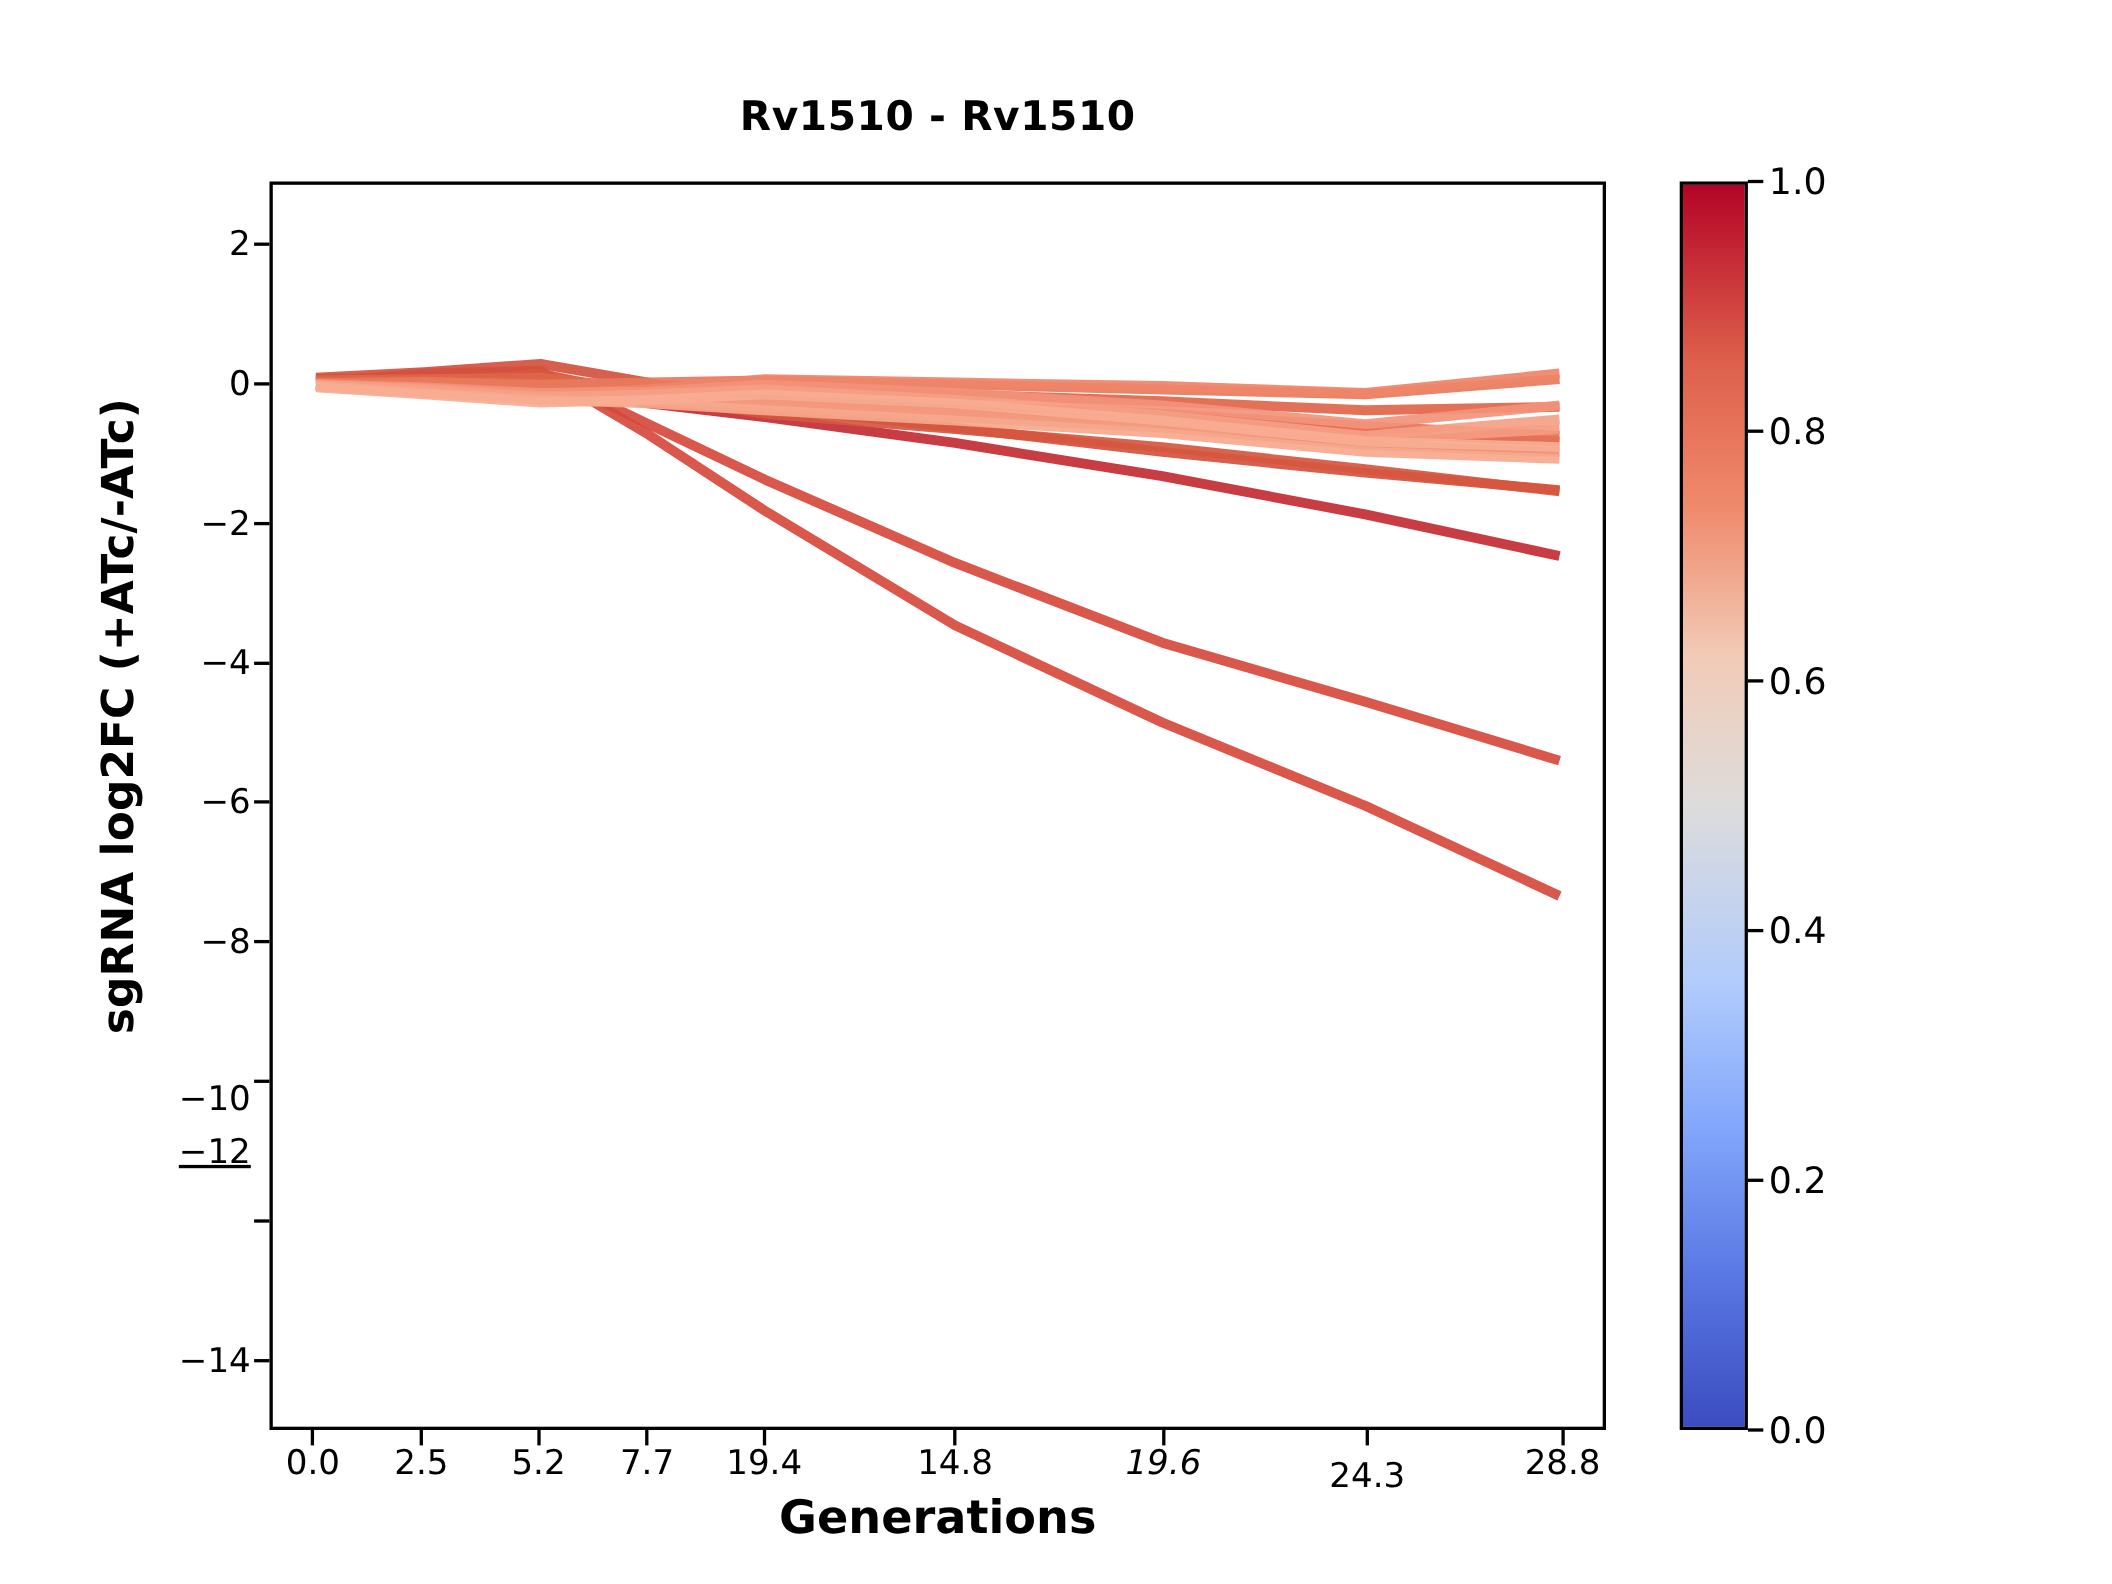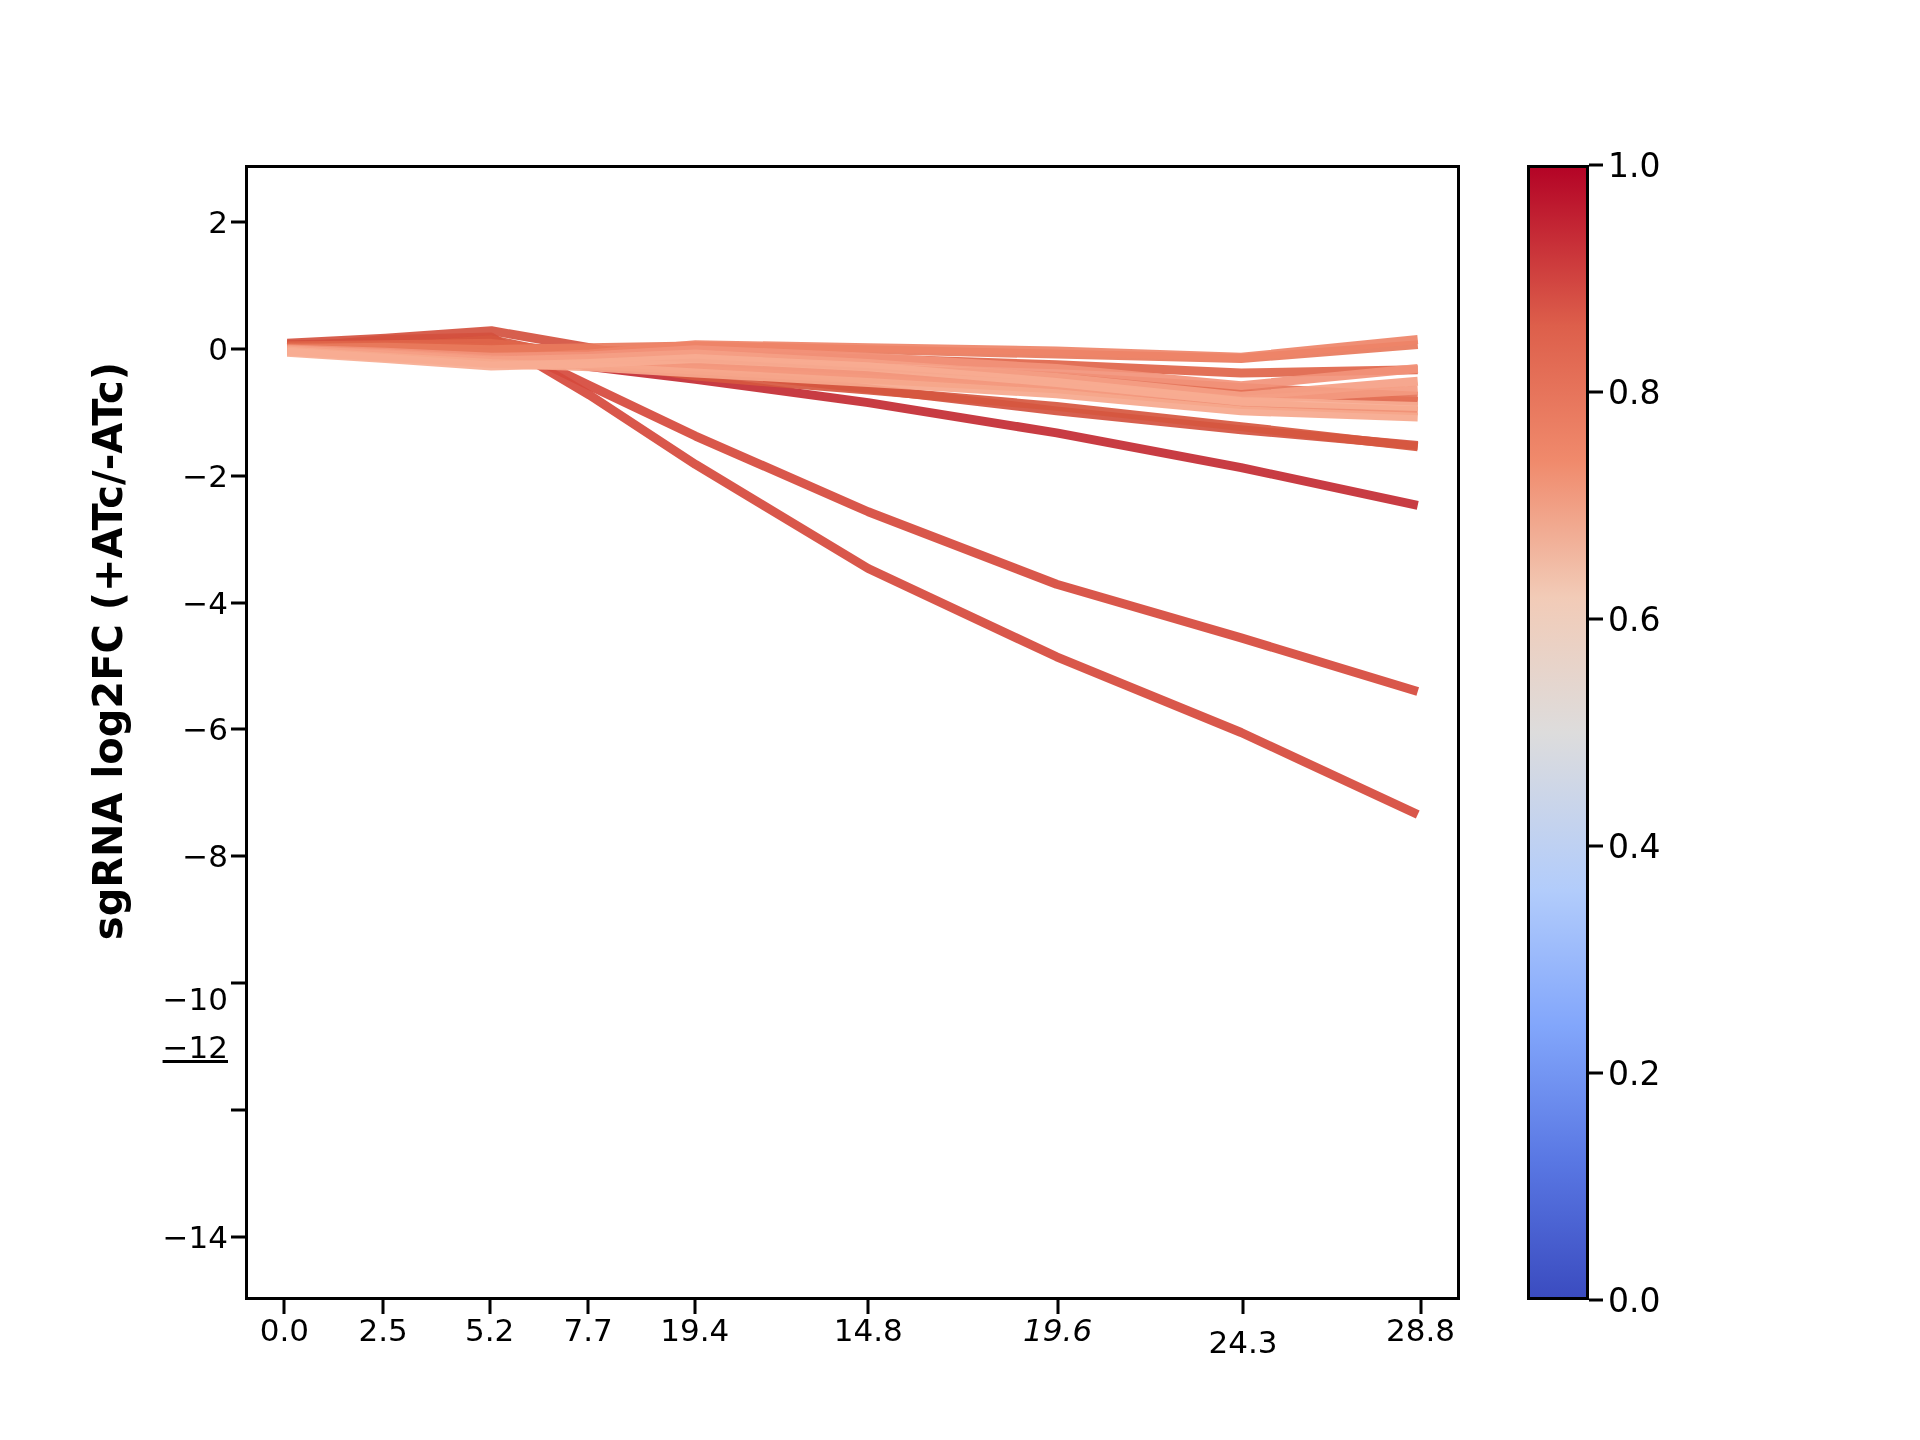--- a/index.html
+++ b/index.html
@@ -96,20 +96,21 @@
     position:absolute;left:1589px;width:14px;height:3px;background:#000;
     transform:translateY(-50%);
   }
 </style>
 </head>
 <body>
 
 <div id="root">
   <div class="figure">
 
+    <div class="chart-title">Rv1510 - Rv1510</div>
 
     <div class="axes">
       <svg class="plot-svg" id="plot-svg" viewBox="0 0 1215 1135" preserveAspectRatio="none">
           <polyline points="39.45,177.54 138.07,176.27 244.58,178.81 343.20,199.73 449.71,212.42 623.28,235.88 812.63,266.31 998.04,301.19 1175.55,339.23" fill="none" stroke="#c32b33" stroke-width="9" stroke-linejoin="round" stroke-linecap="butt" opacity="0.92"></polyline>
           <polyline points="39.45,178.81 138.07,174.37 244.58,171.20 343.20,218.76 449.71,269.48 623.28,345.57 812.63,418.49 998.04,472.39 1175.55,526.28" fill="none" stroke="#d6493c" stroke-width="9" stroke-linejoin="round" stroke-linecap="butt" opacity="0.92"></polyline>
           <polyline points="39.45,180.71 138.07,172.47 244.58,169.93 343.20,228.27 449.71,298.02 623.28,402.64 812.63,491.41 998.04,567.50 1175.55,649.93" fill="none" stroke="#d6493c" stroke-width="9" stroke-linejoin="round" stroke-linecap="butt" opacity="0.92"></polyline>
           <polyline points="39.45,176.27 138.07,171.20 244.58,163.59 343.20,180.71 449.71,202.91 623.28,221.93 812.63,244.12 998.04,263.14 1175.55,278.99" fill="none" stroke="#d4513f" stroke-width="9" stroke-linejoin="round" stroke-linecap="butt" opacity="0.92"></polyline>
           <polyline points="39.45,177.54 138.07,180.71 244.58,172.47 343.20,193.39 449.71,209.25 623.28,223.20 812.63,239.68 998.04,259.97 1175.55,280.26" fill="none" stroke="#d6573f" stroke-width="9" stroke-linejoin="round" stroke-linecap="butt" opacity="0.92"></polyline>
           <polyline points="39.45,178.81 138.07,177.54 244.58,176.27 343.20,187.05 449.71,196.56 623.28,206.08 812.63,214.32 998.04,227.00 1175.55,234.61" fill="none" stroke="#e0654a" stroke-width="9" stroke-linejoin="round" stroke-linecap="butt" opacity="0.92"></polyline>
           <polyline points="39.45,180.08 138.07,178.81 244.58,180.71 343.20,182.61 449.71,187.05 623.28,191.49 812.63,197.83 998.04,206.08 1175.55,202.91" fill="none" stroke="#e0654a" stroke-width="9" stroke-linejoin="round" stroke-linecap="butt" opacity="0.92"></polyline>
@@ -160,20 +161,21 @@
         <div class="xtick-mark" style="left: 868.279px;"></div>
         <div class="xtick" style="left: 1057.63px; font-style: italic;">19.6</div>
         <div class="xtick-mark" style="left: 1057.63px;"></div>
         <div class="xtick" style="left: 1243.04px; margin-top: 12px;">24.3</div>
         <div class="xtick-mark" style="left: 1243.04px;"></div>
         <div class="xtick" style="left: 1420.55px; text-align: right;">28.8</div>
         <div class="xtick-mark" style="left: 1420.55px;"></div>
       </div>
 
     <div class="ylabel">sgRNA log2FC (+ATc/-ATc)</div>
+    <div class="xlabel">Generations</div>
 
     <div class="cbar-box"></div>
     <div id="cbtick-layer">
         <div class="cbtick" style="top: 1300px;">0.0</div>
         <div class="cbtick-mark" style="top: 1300px;"></div>
         <div class="cbtick" style="top: 1073px;">0.2</div>
         <div class="cbtick-mark" style="top: 1073px;"></div>
         <div class="cbtick" style="top: 846px;">0.4</div>
         <div class="cbtick-mark" style="top: 846px;"></div>
         <div class="cbtick" style="top: 619px;">0.6</div>

